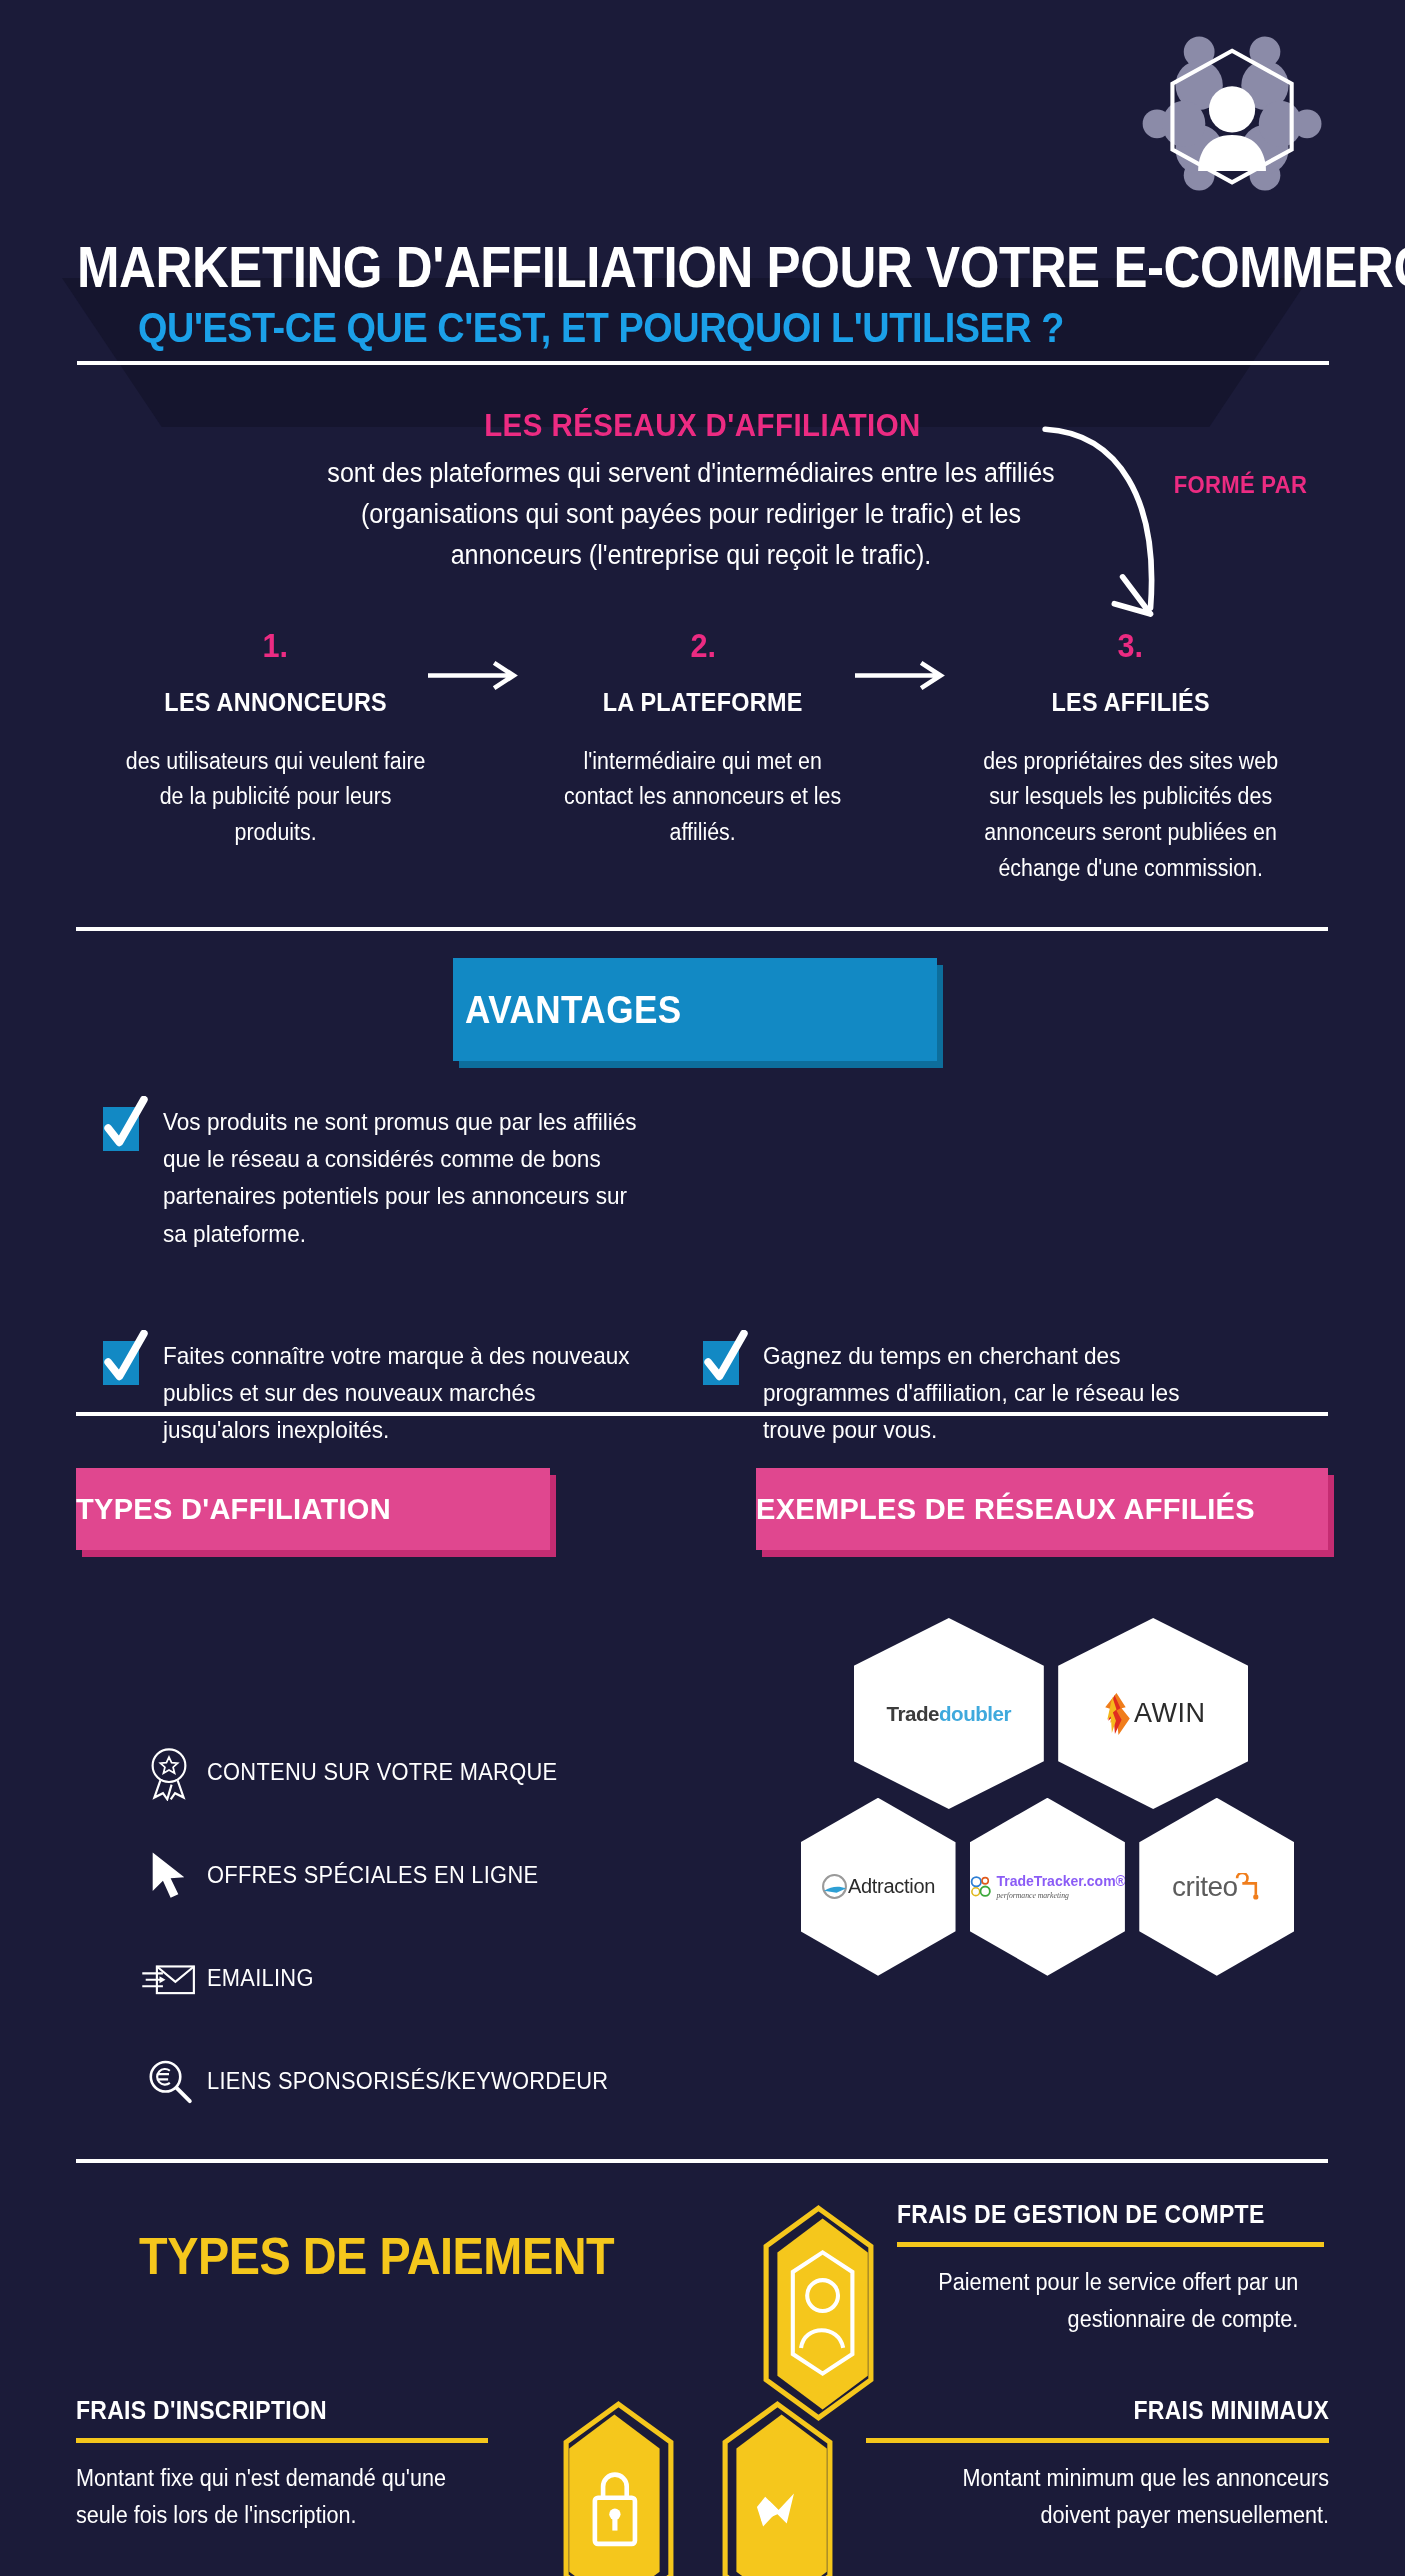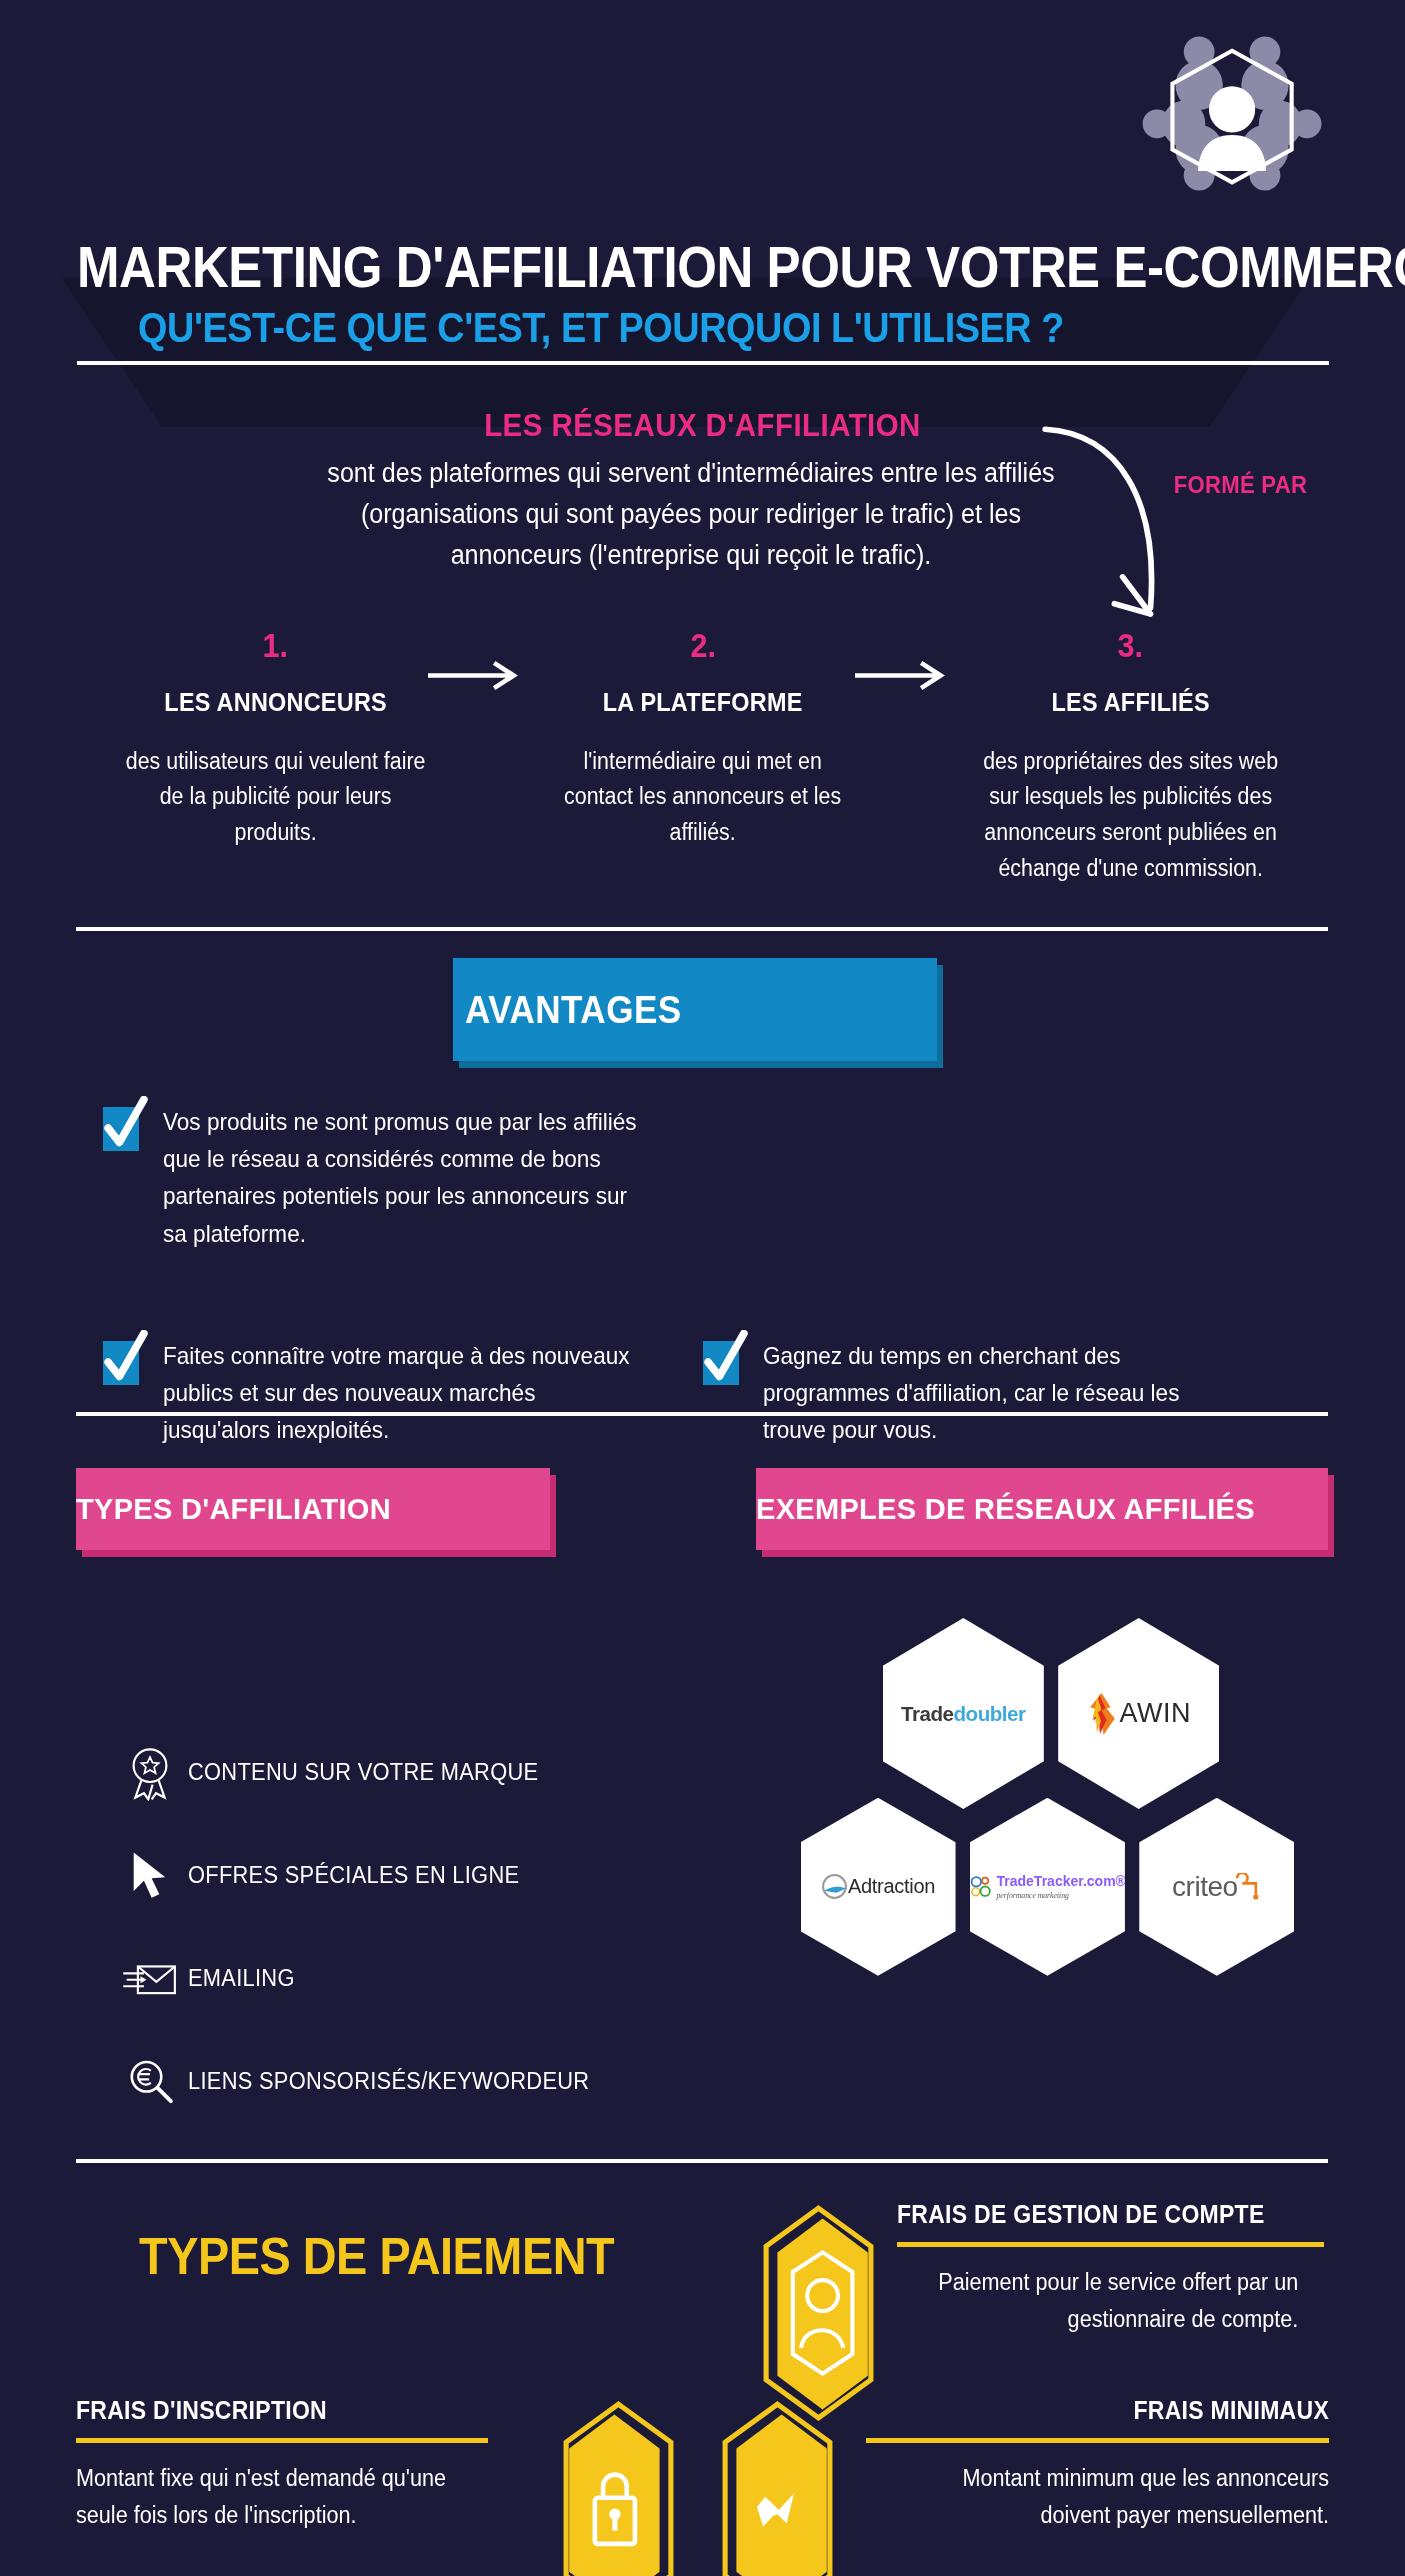--- a/index.html
+++ b/index.html
@@ -109,34 +109,34 @@
     transform:scaleX(0.94); transform-origin:left top;
   }
 
   
   .types-body {
     position:absolute; top:1571px; left:76px; width:526px;
     font-size:27px; line-height:1.45; color:#ffffff;
     font-family:"Liberation Sans", sans-serif;
   }
   .types-body b { font-weight:700; }
-  .method-list { position:absolute; top:1721px; left:111px; width:592px; }
+  .method-list { position:absolute; top:1721px; left:130px; width:592px; }
   .method-row { display:flex; align-items:center; height:103px; }
   .method-icon { width:77px; flex:0 0 77px; display:flex; align-items:center; justify-content:center; }
   .method-label {
     font-size:23px; letter-spacing:0.3px; color:#ffffff; font-weight:400;
     font-family:"Liberation Sans", sans-serif; white-space:nowrap;
     transform:scaleX(0.95); transform-origin:left center;
   }
 
   .hexlogos { position:absolute; top:1618px; left:742px; width:618px; }
   .hexrow { display:flex; justify-content:center; }
   .hexrow.r2 { margin-top:-11.3px; margin-left:-7.2px; }
   .hex {
-    width:161px; height:191px; background:#ffffff; margin:0 7.2px;
+    width:190px; height:191px; background:#ffffff; margin:0 7.2px;
     clip-path:polygon(50% 0%, 100% 25%, 100% 75%, 50% 100%, 0% 75%, 0% 25%);
     display:flex; align-items:center; justify-content:center;
   }
   .hex.small { width:155px; height:178px; }
   .logo-td { font-size:20.6px; font-weight:600; font-family:"Liberation Sans", sans-serif; letter-spacing:-0.5px; }
   .logo-td .a { color:#3c3c3c; } .logo-td .b { color:#3fa9dd; }
   .logo-awin { display:flex; align-items:center; }
   .logo-awin .txt { font-size:27px; color:#2b2b2b; font-weight:400; letter-spacing:0.5px; font-family:"Liberation Sans", sans-serif; }
   .logo-adt { display:flex; align-items:center; }
   .logo-adt .txt { font-size:20px; color:#2b2b2b; font-weight:500; letter-spacing:-0.3px; font-family:"Liberation Sans", sans-serif; }

